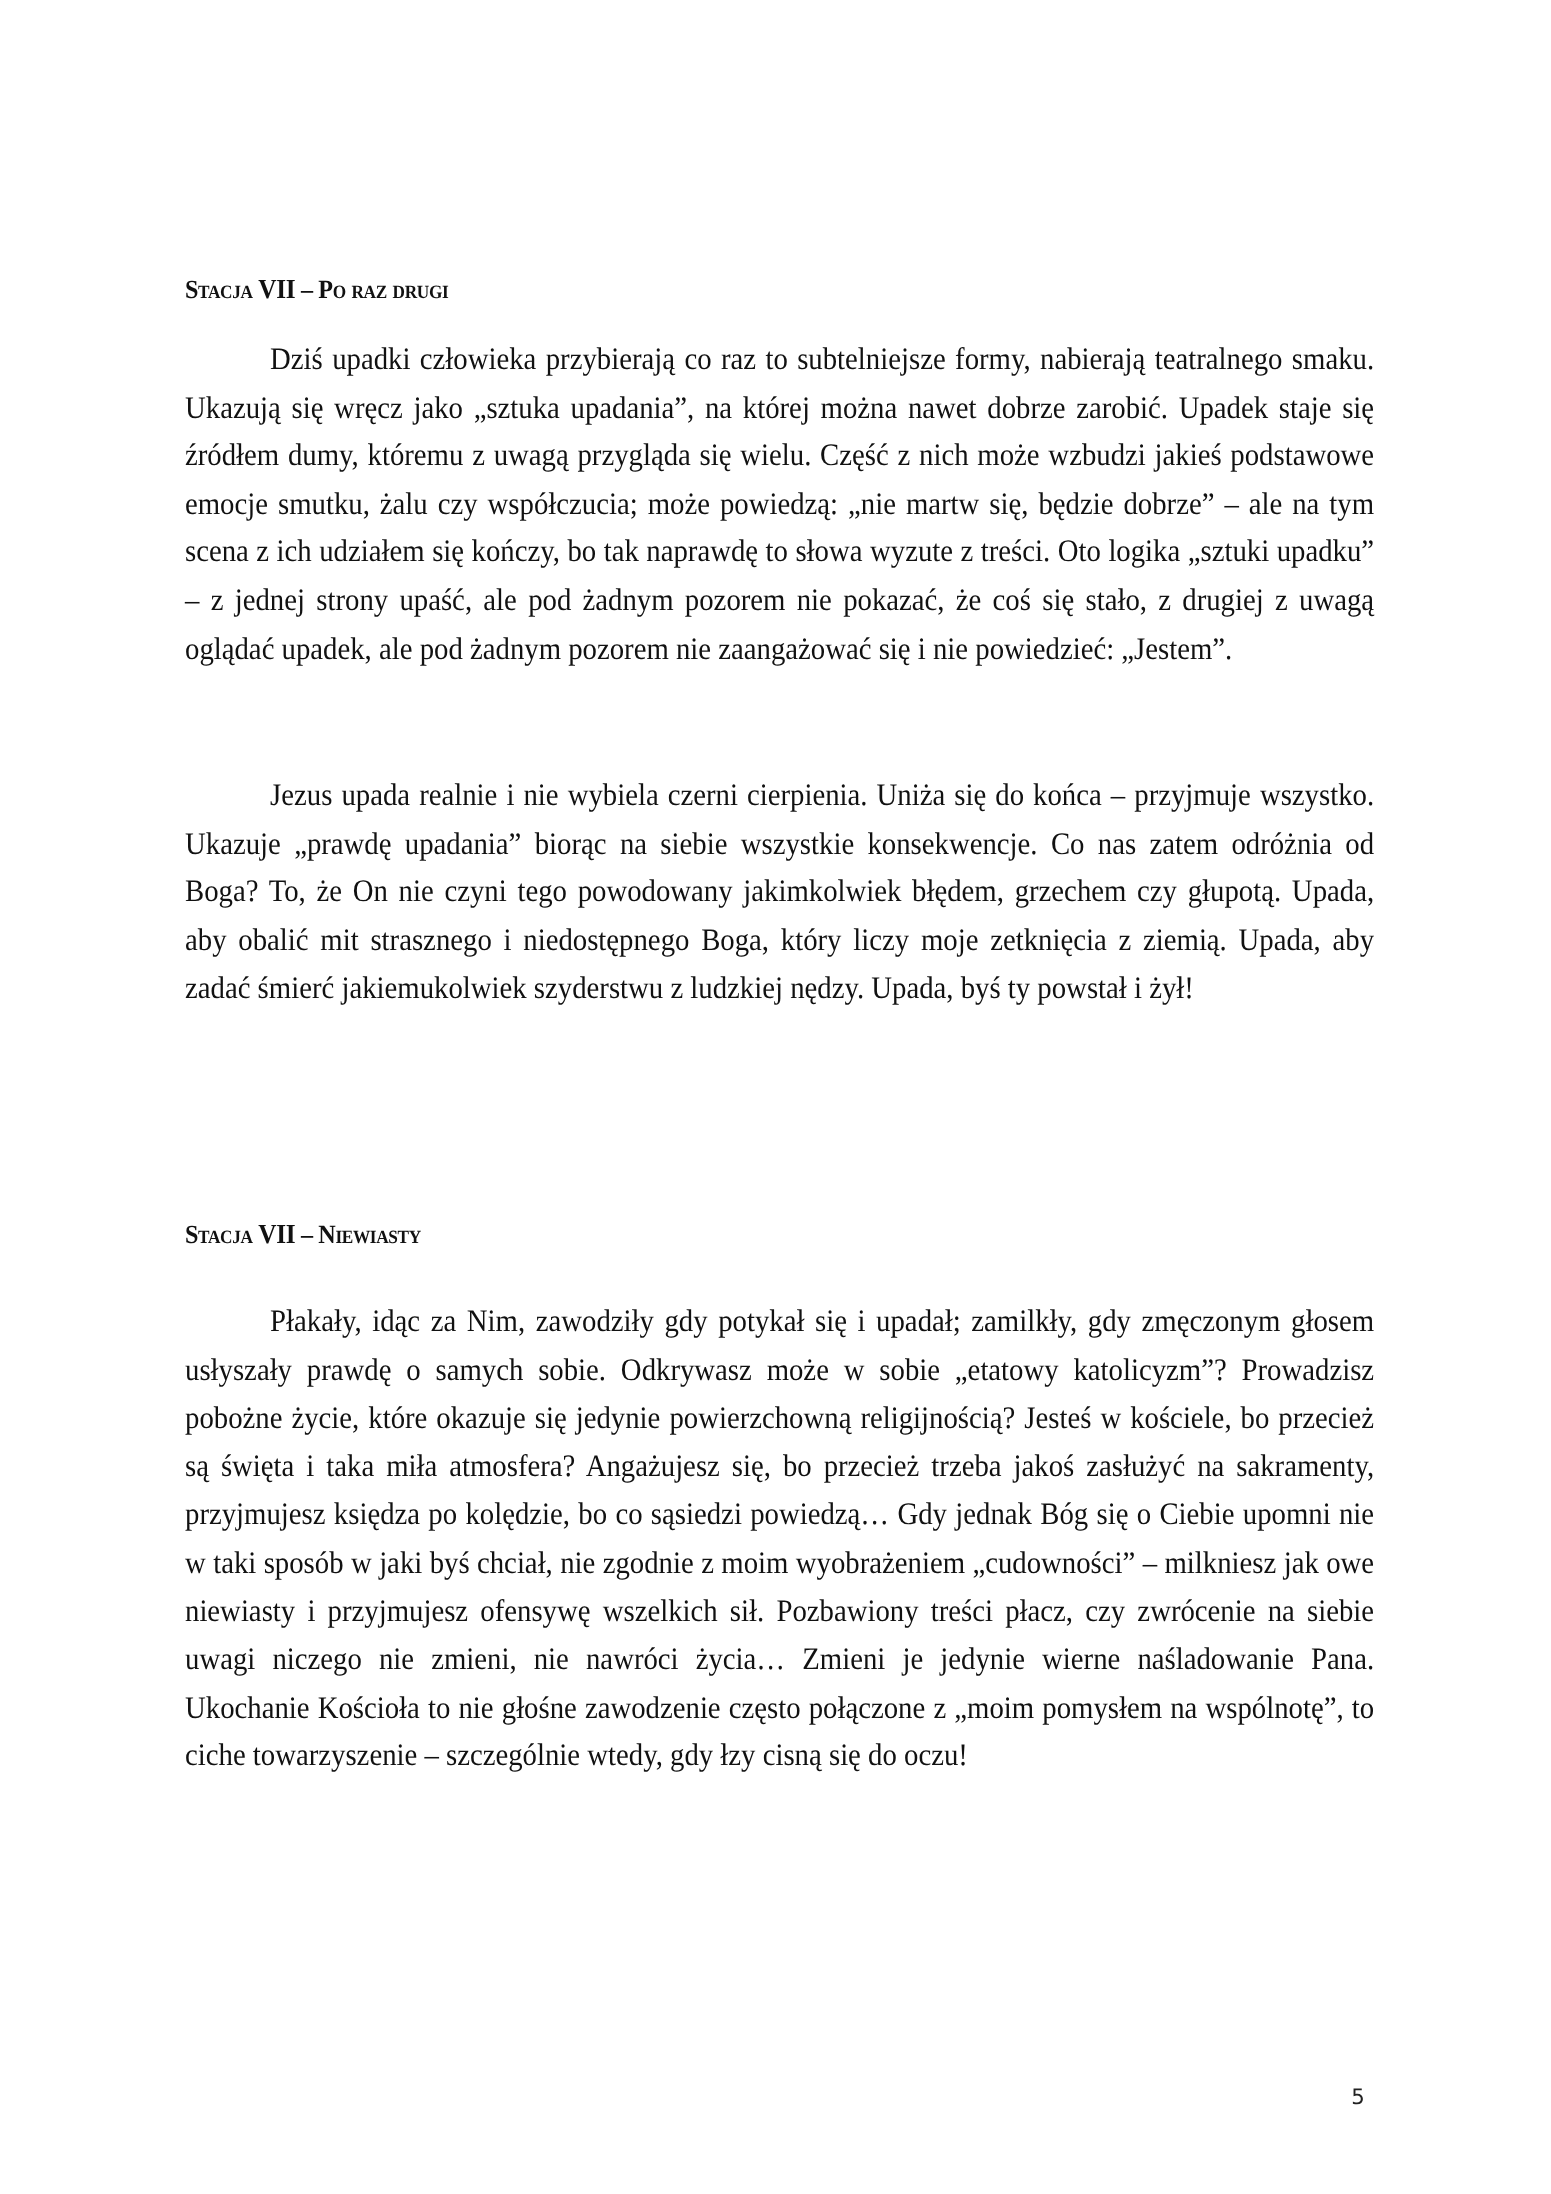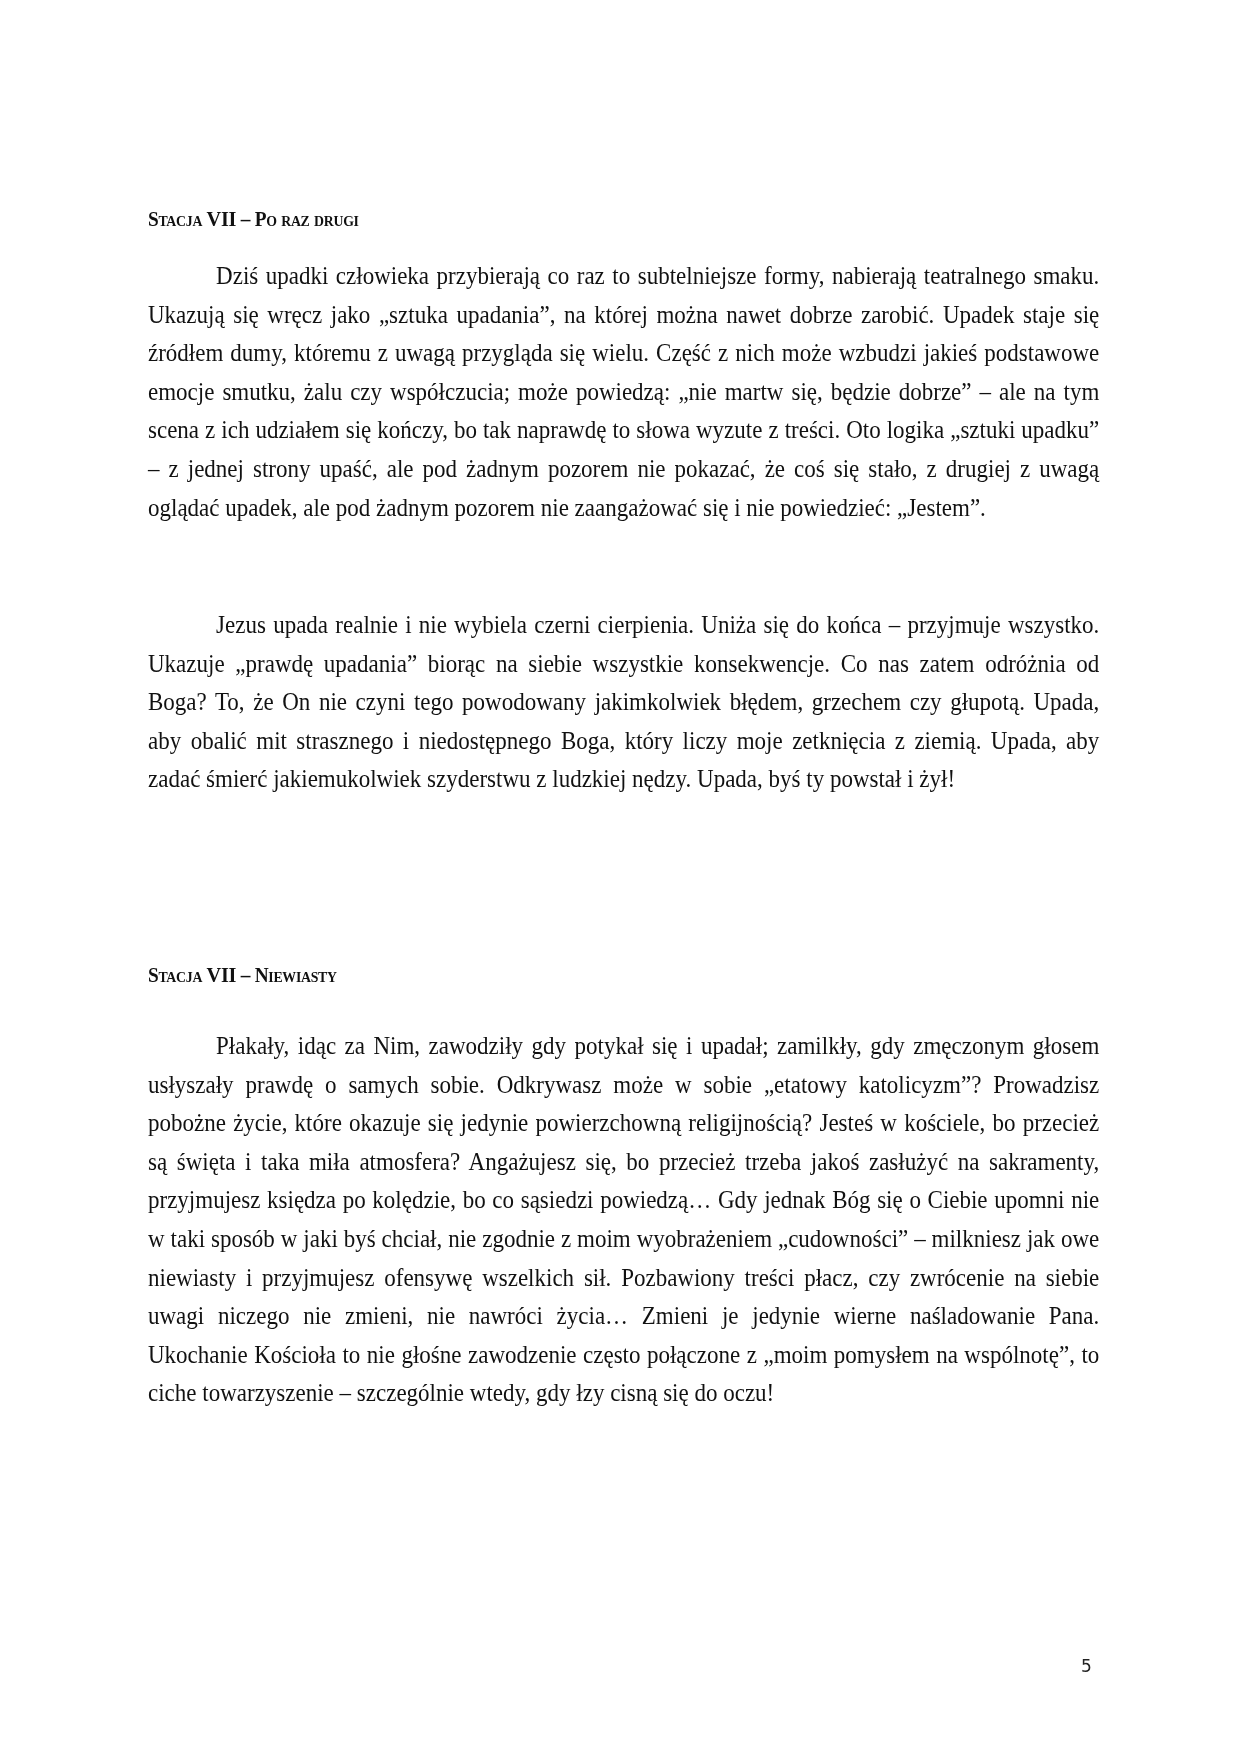--- a/index.html
+++ b/index.html
@@ -1,17 +1,17 @@
 <!DOCTYPE html>
 <html><head>
 <meta charset="utf-8">
 <style>
   html, body { margin: 0; padding: 0; background: #ffffff; }
   body { width: 1241px; height: 1755px; position: relative; overflow: hidden; }
-  .page { position: absolute; left: 0; top: 0; width: 1241px; height: 1549px; background: #ffffff; color: #111111; }
+  .page { position: absolute; left: 0; top: 12px; width: 1241px; height: 1549px; background: #ffffff; color: #111111; }
   .heading {
     position: absolute; left: 148px;
     font-family: "Liberation Serif", serif;
     font-weight: bold; font-size: 21px; letter-spacing: -0.3px;
     font-variant: small-caps; color: #111;
     transform: scaleX(0.92); transform-origin: left top;
     margin: 0;
   }
   .heading .roman { font-variant: normal; font-size: 22px; }
   .para {

